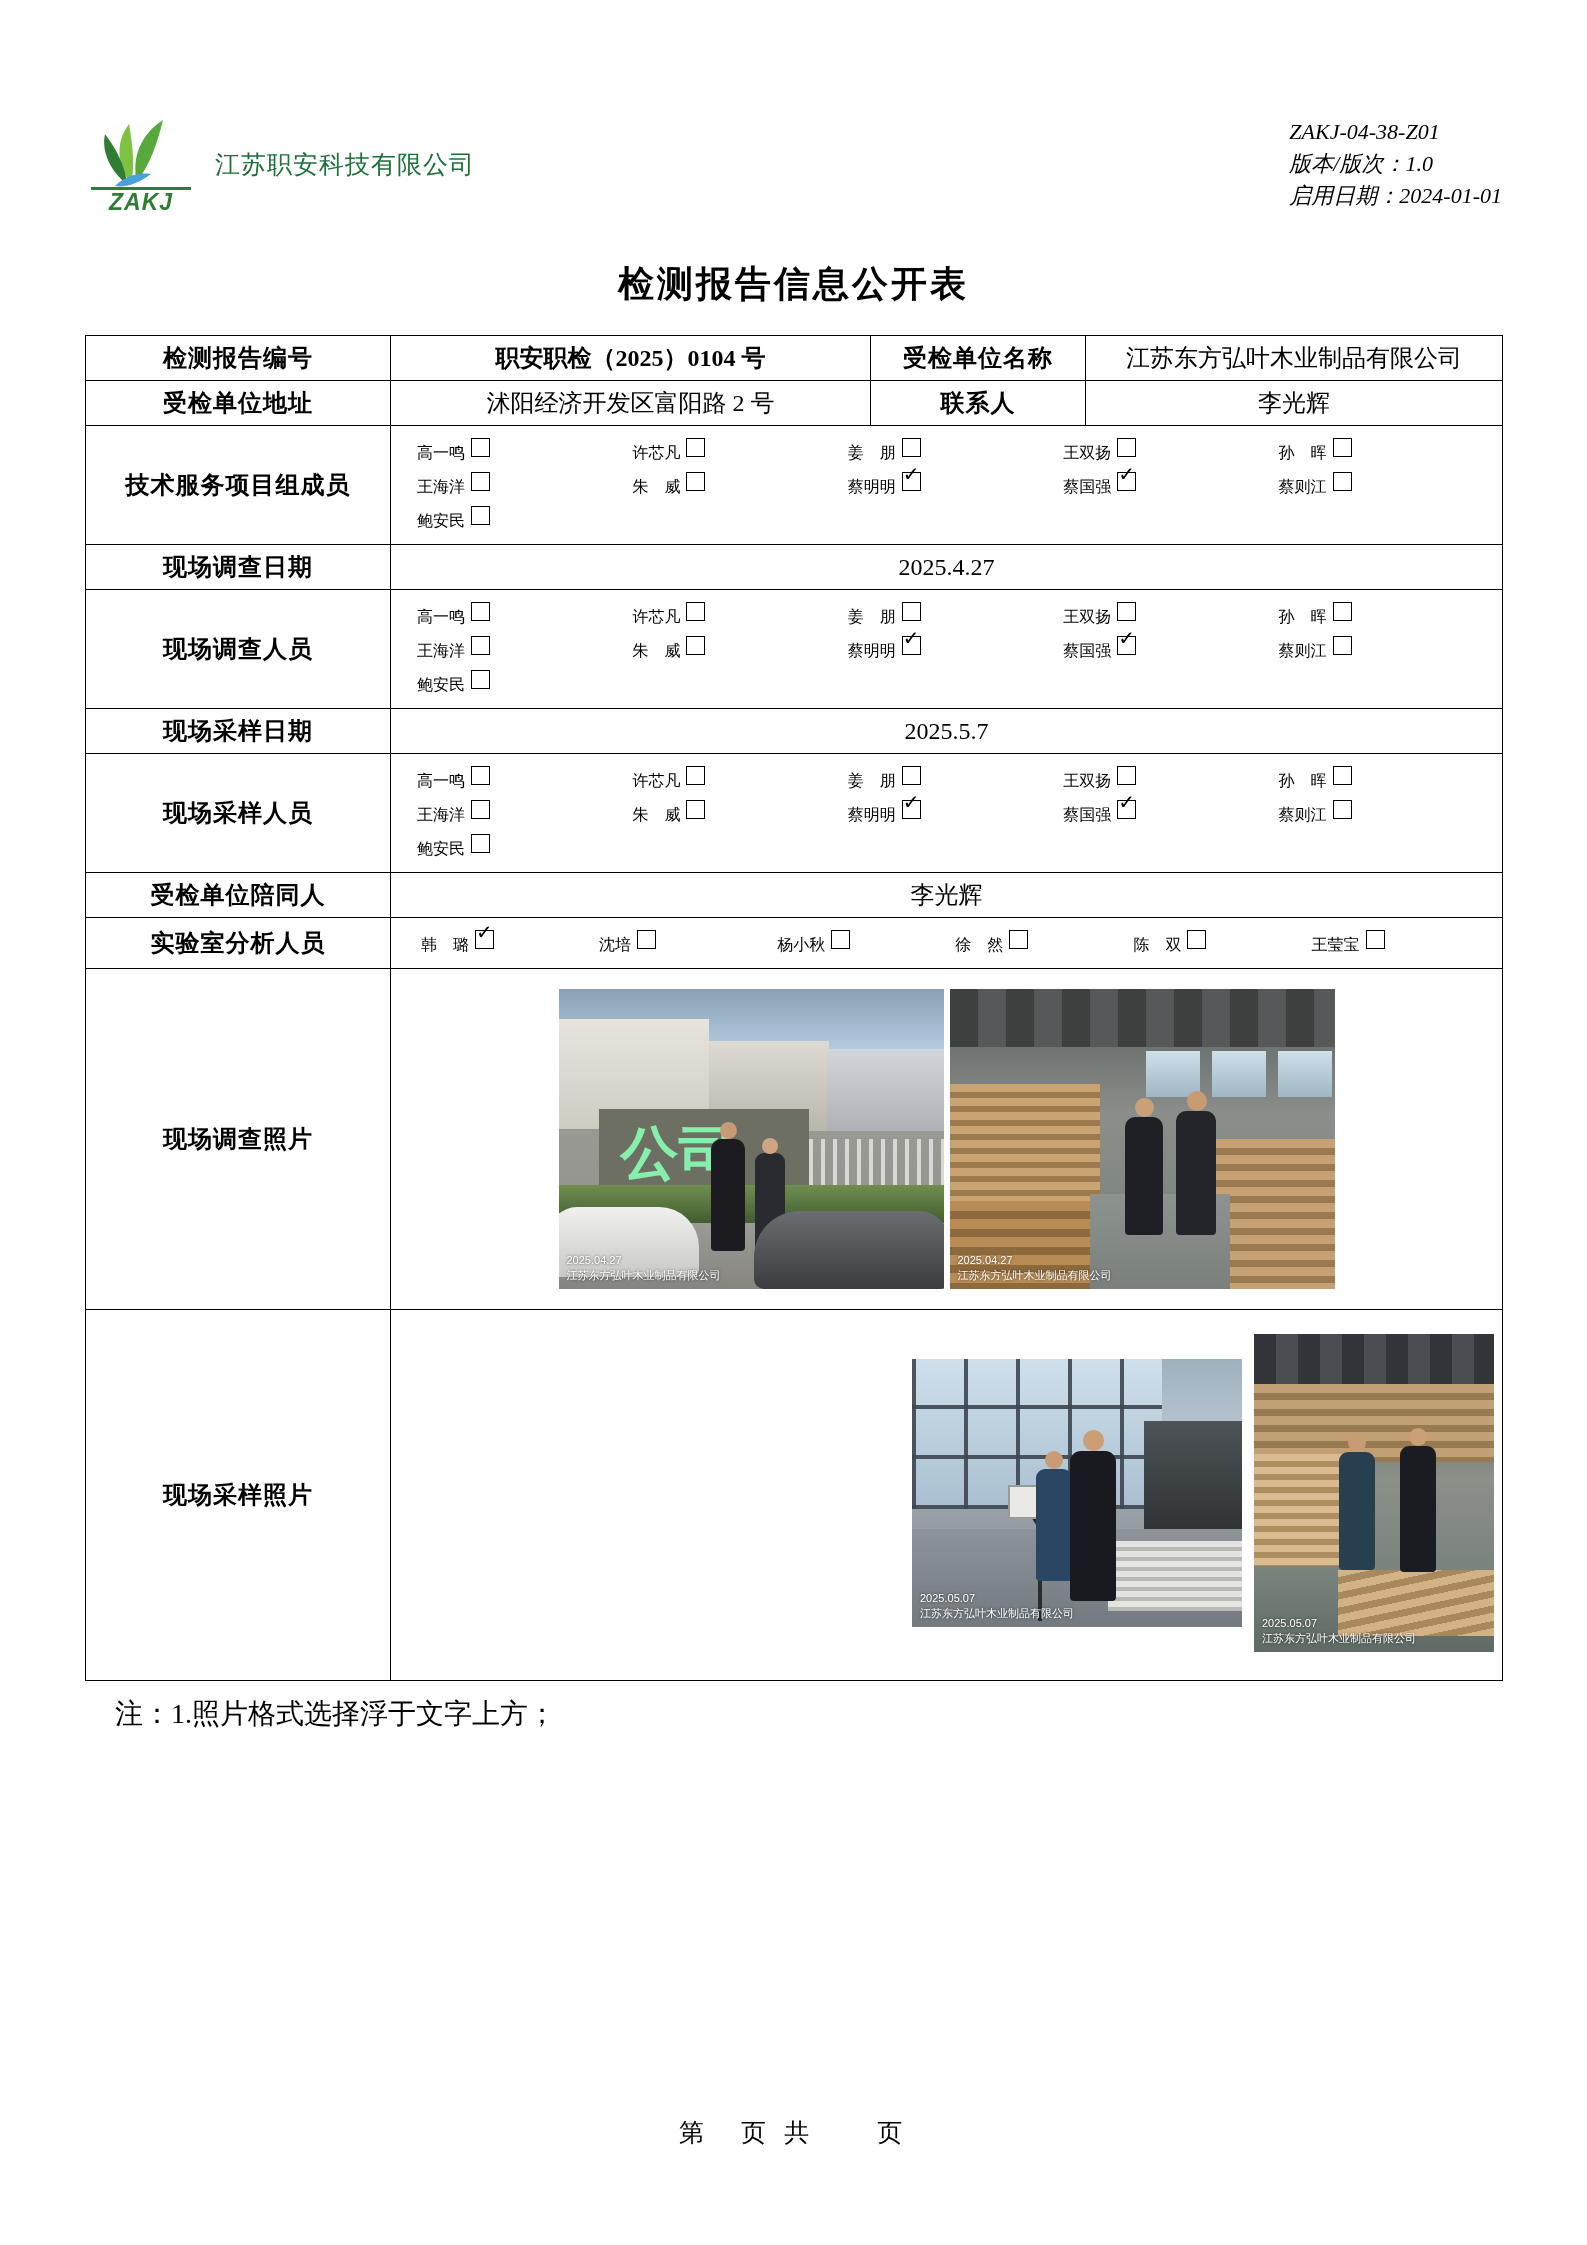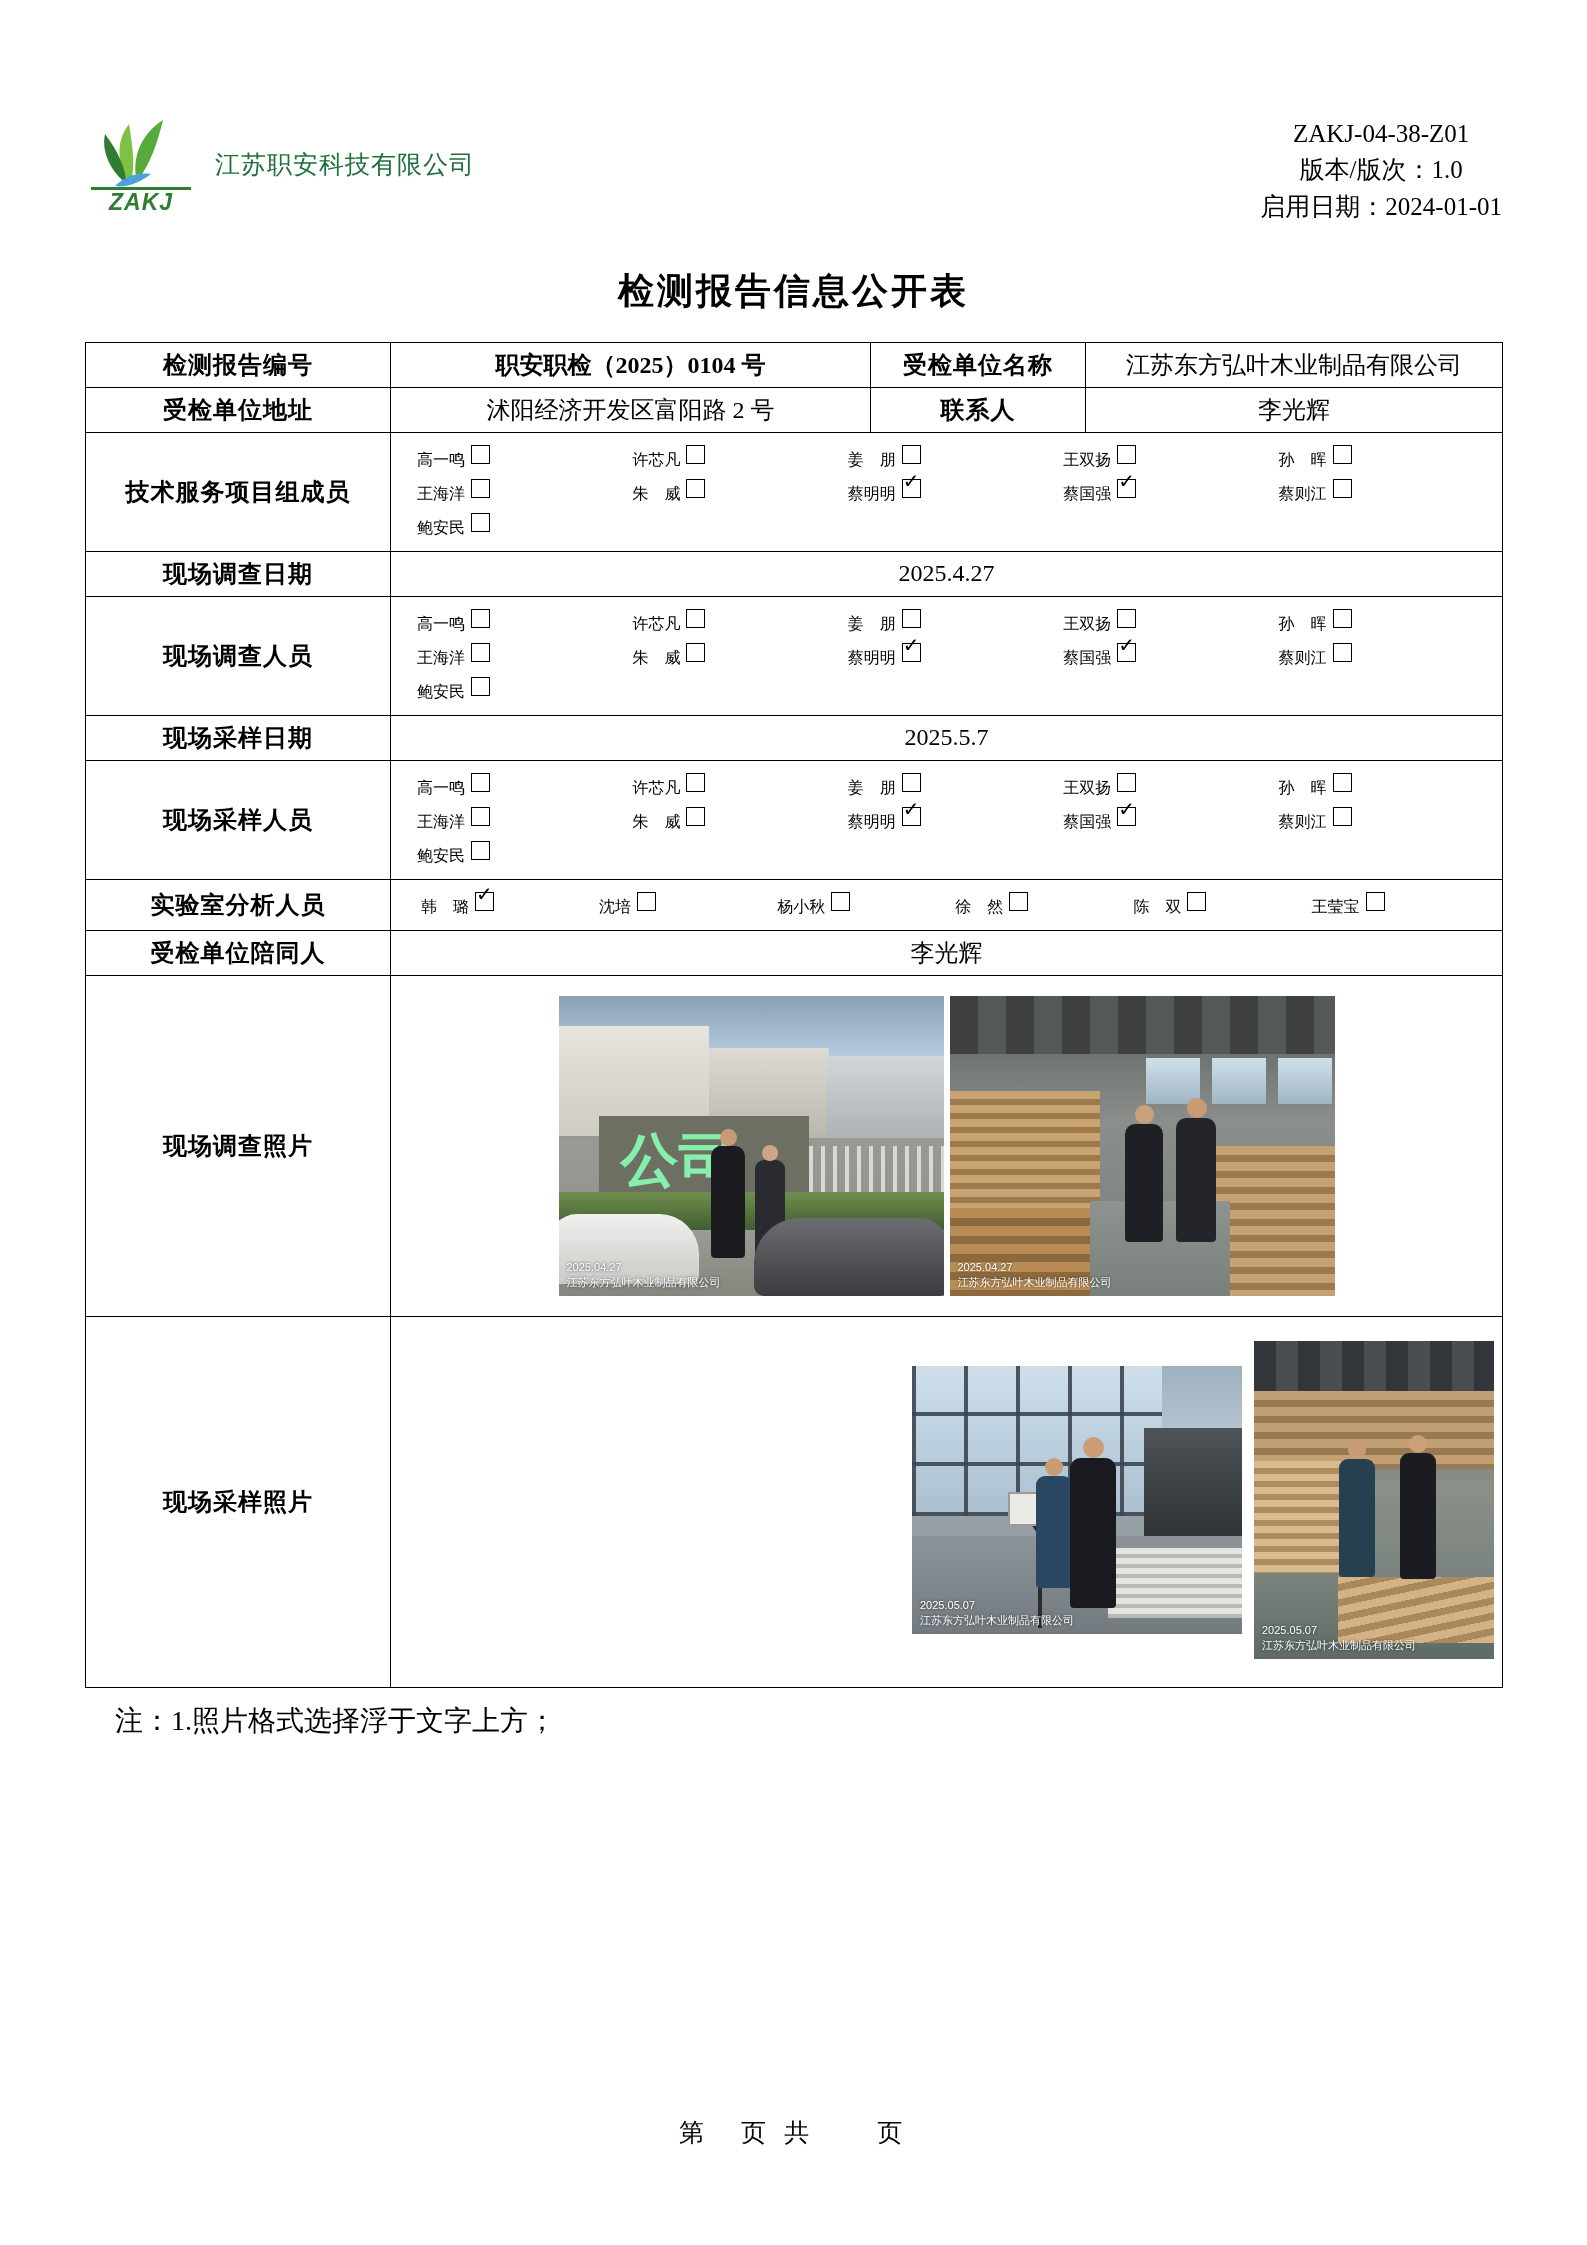--- a/index.html
+++ b/index.html
@@ -67,24 +67,25 @@
     height: 3px;
     background: #2e7d32;
   }
   .brand-name {
     font-size: 25px;
     color: #1e6f3a;
     font-family: "Liberation Serif", serif;
     letter-spacing: 1px;
   }
   .header-right {
-    text-align: center;
-    font-size: 25px;
+    text-align: left;
+    font-size: 22px;
     line-height: 1.45;
     padding-top: 6px;
+    font-style: italic;
   }
 
   
   .doc-title {
     text-align: center;
     font-size: 36px;
     font-weight: bold;
     margin-top: 42px;
     margin-bottom: 26px;
     letter-spacing: 3px;
@@ -504,35 +505,35 @@
               <div class="p"><span class="nm">王海洋</span><span class="box"></span></div>
               <div class="p"><span class="nm">朱　威</span><span class="box"></span></div>
               <div class="p"><span class="nm">蔡明明</span><span class="box checked"></span></div>
               <div class="p"><span class="nm">蔡国强</span><span class="box checked"></span></div>
               <div class="p"><span class="nm">蔡则江</span><span class="box"></span></div>
               <div class="p"><span class="nm">鲍安民</span><span class="box"></span></div>
             </div>
         </td>
       </tr>
       <tr>
+        <td class="lbl">受检单位陪同人</td>
+        <td colspan="3" class="ctr">李光辉</td>
+      </tr>
+      <tr>
         <td class="lbl">实验室分析人员</td>
         <td colspan="3">
           <div class="person-grid lab" id="grid-lab">
               <div class="p"><span class="nm">韩　璐</span><span class="box checked"></span></div>
               <div class="p"><span class="nm">沈培</span><span class="box"></span></div>
               <div class="p"><span class="nm">杨小秋</span><span class="box"></span></div>
               <div class="p"><span class="nm">徐　然</span><span class="box"></span></div>
               <div class="p"><span class="nm">陈　双</span><span class="box"></span></div>
               <div class="p"><span class="nm">王莹宝</span><span class="box"></span></div>
             </div>
         </td>
-      </tr>
-      <tr>
-        <td class="lbl">受检单位陪同人</td>
-        <td colspan="3" class="ctr">李光辉</td>
       </tr>
 
       <tr>
         <td class="lbl">现场调查照片</td>
         <td colspan="3" class="photo-cell">
           <div class="photo-row-1">
             <div class="ph p1">
               <div class="bldg"></div>
                 <div class="bldg2"></div>
                 <div class="bldg3"></div>

